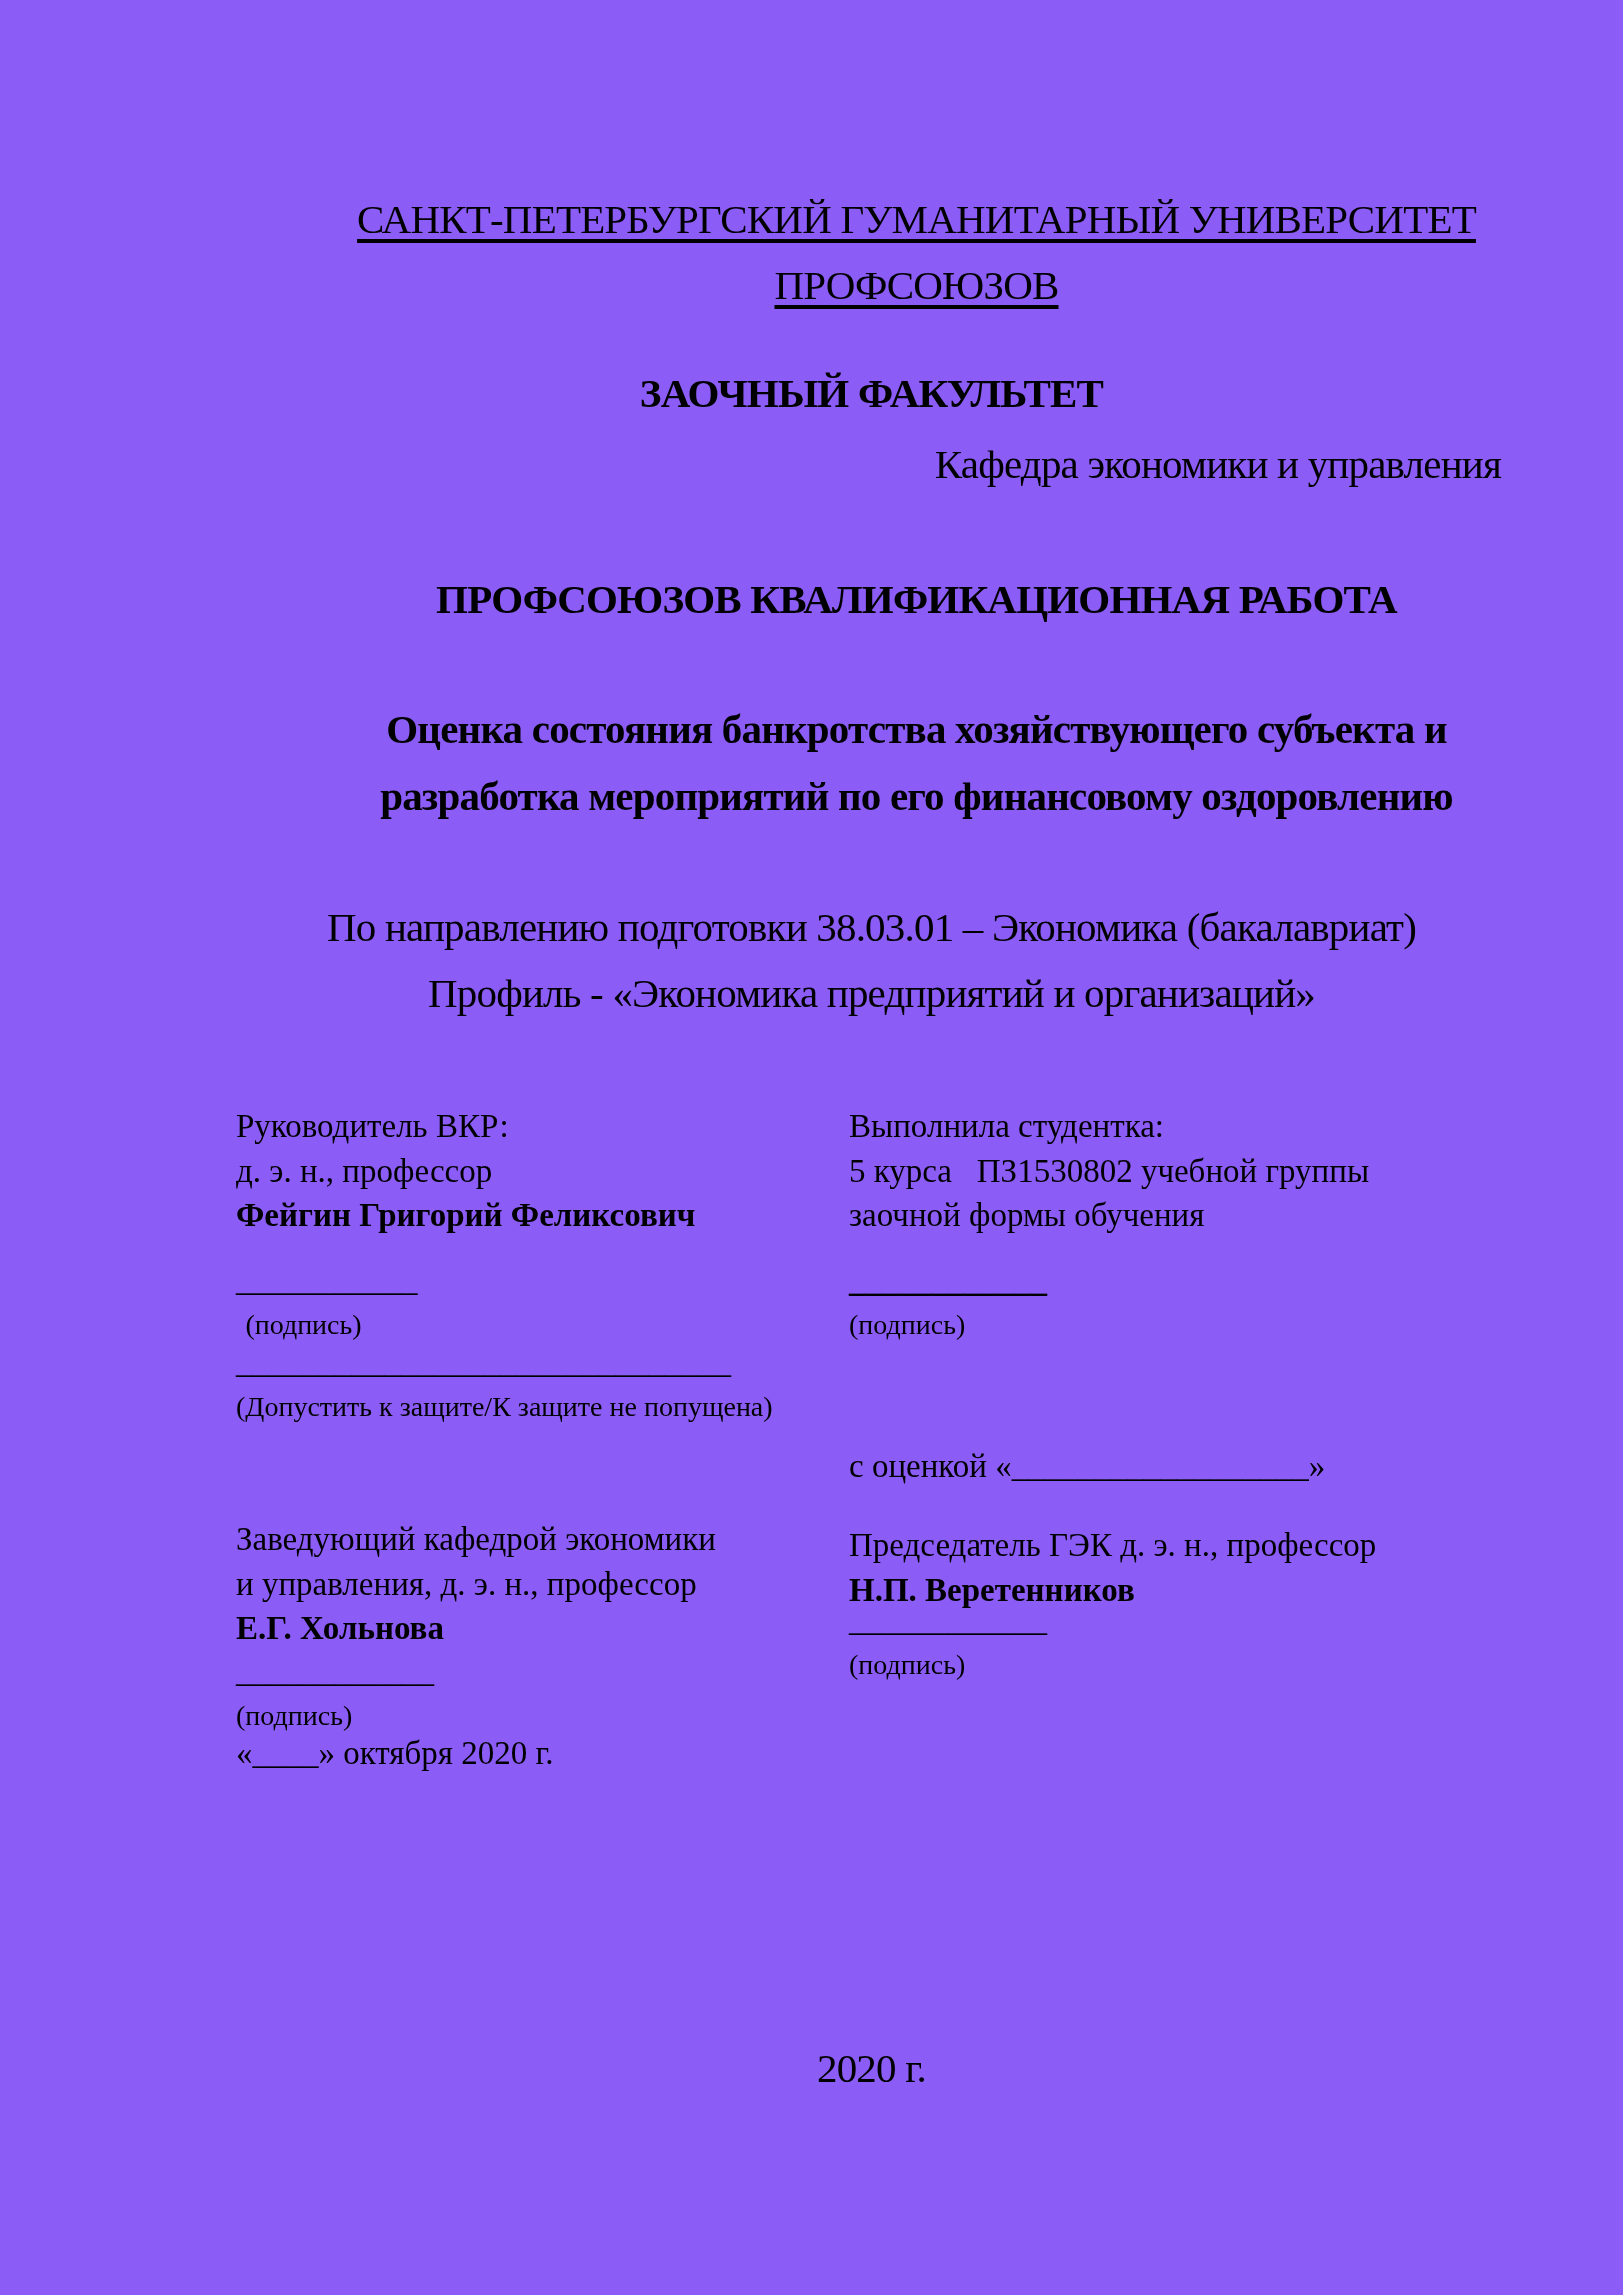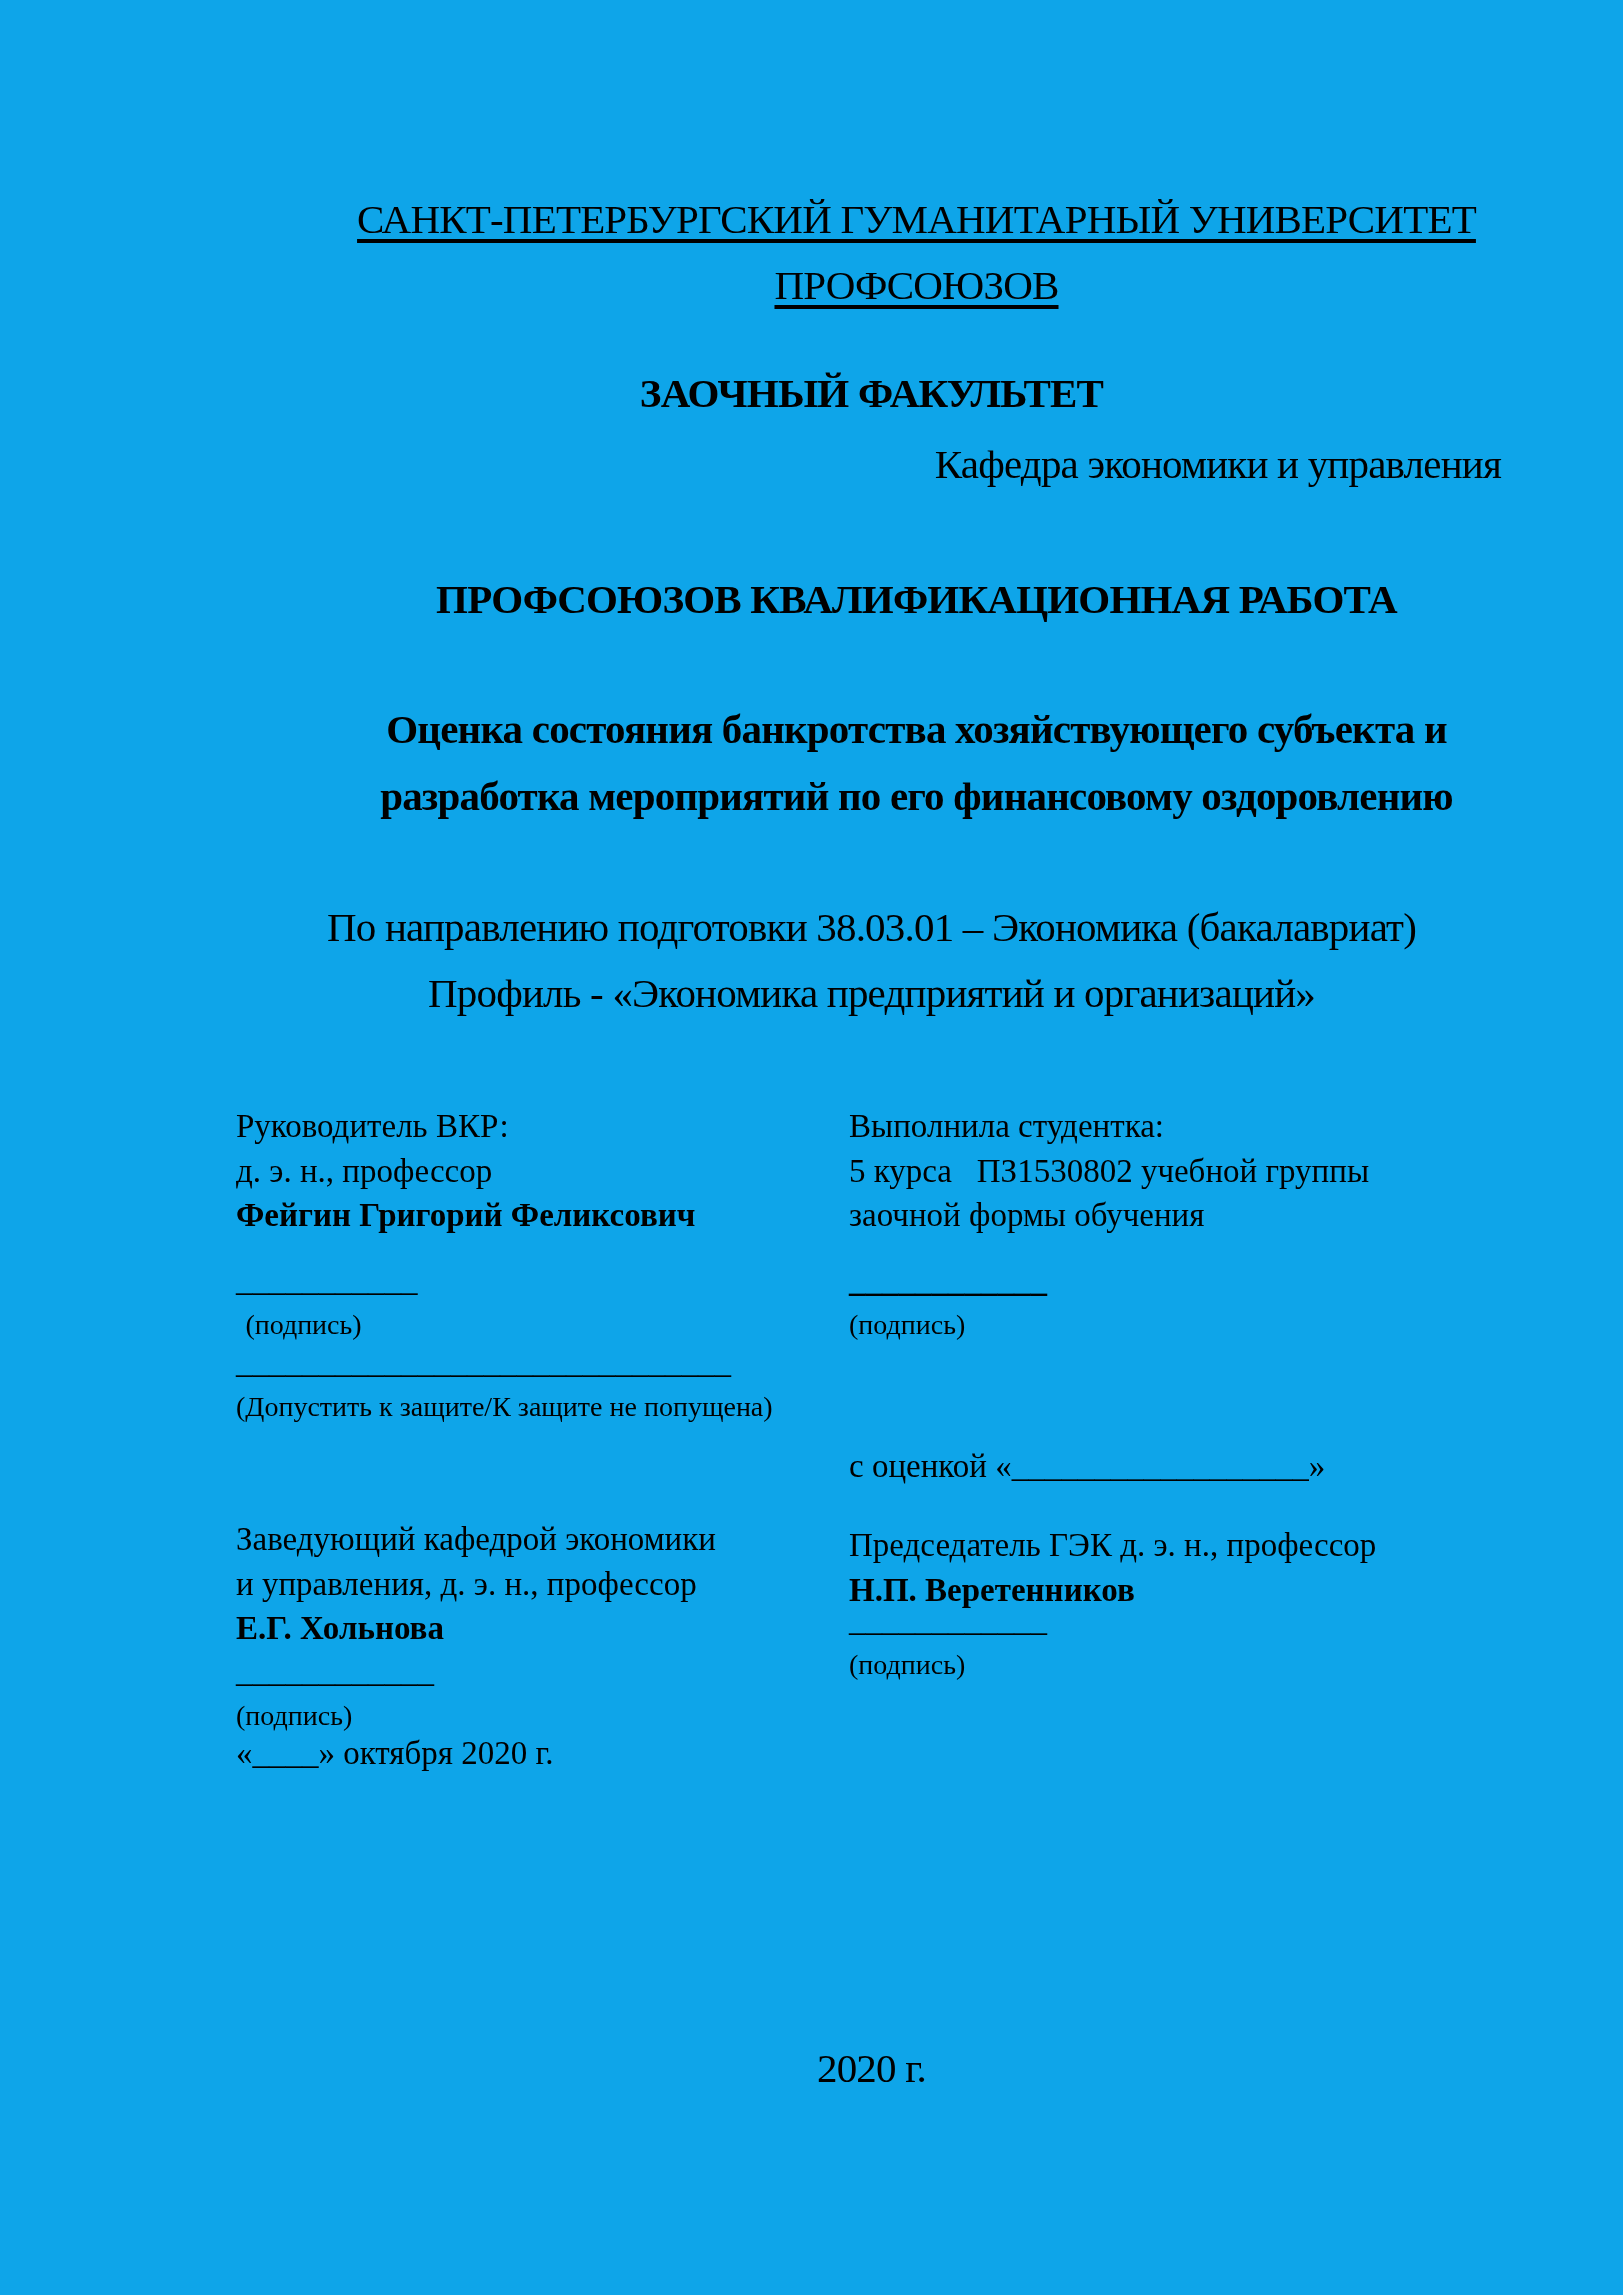--- a/index.html
+++ b/index.html
@@ -4,21 +4,21 @@
 <style>
   html, body {
     margin: 0;
     padding: 0;
     background: #ffffff;
   }
   #page {
     position: relative;
     width: 1623px;
     height: 2295px;
-    background: #0ea5e9;
+    background: #8b5cf6;
     color: #000000;
     font-family: "Liberation Serif", "DejaVu Serif", serif;
     overflow: hidden;
   }
   .line { position: absolute; white-space: pre; }
   
   .center {
     left: 236px;
     right: 116px;
     text-align: center;

